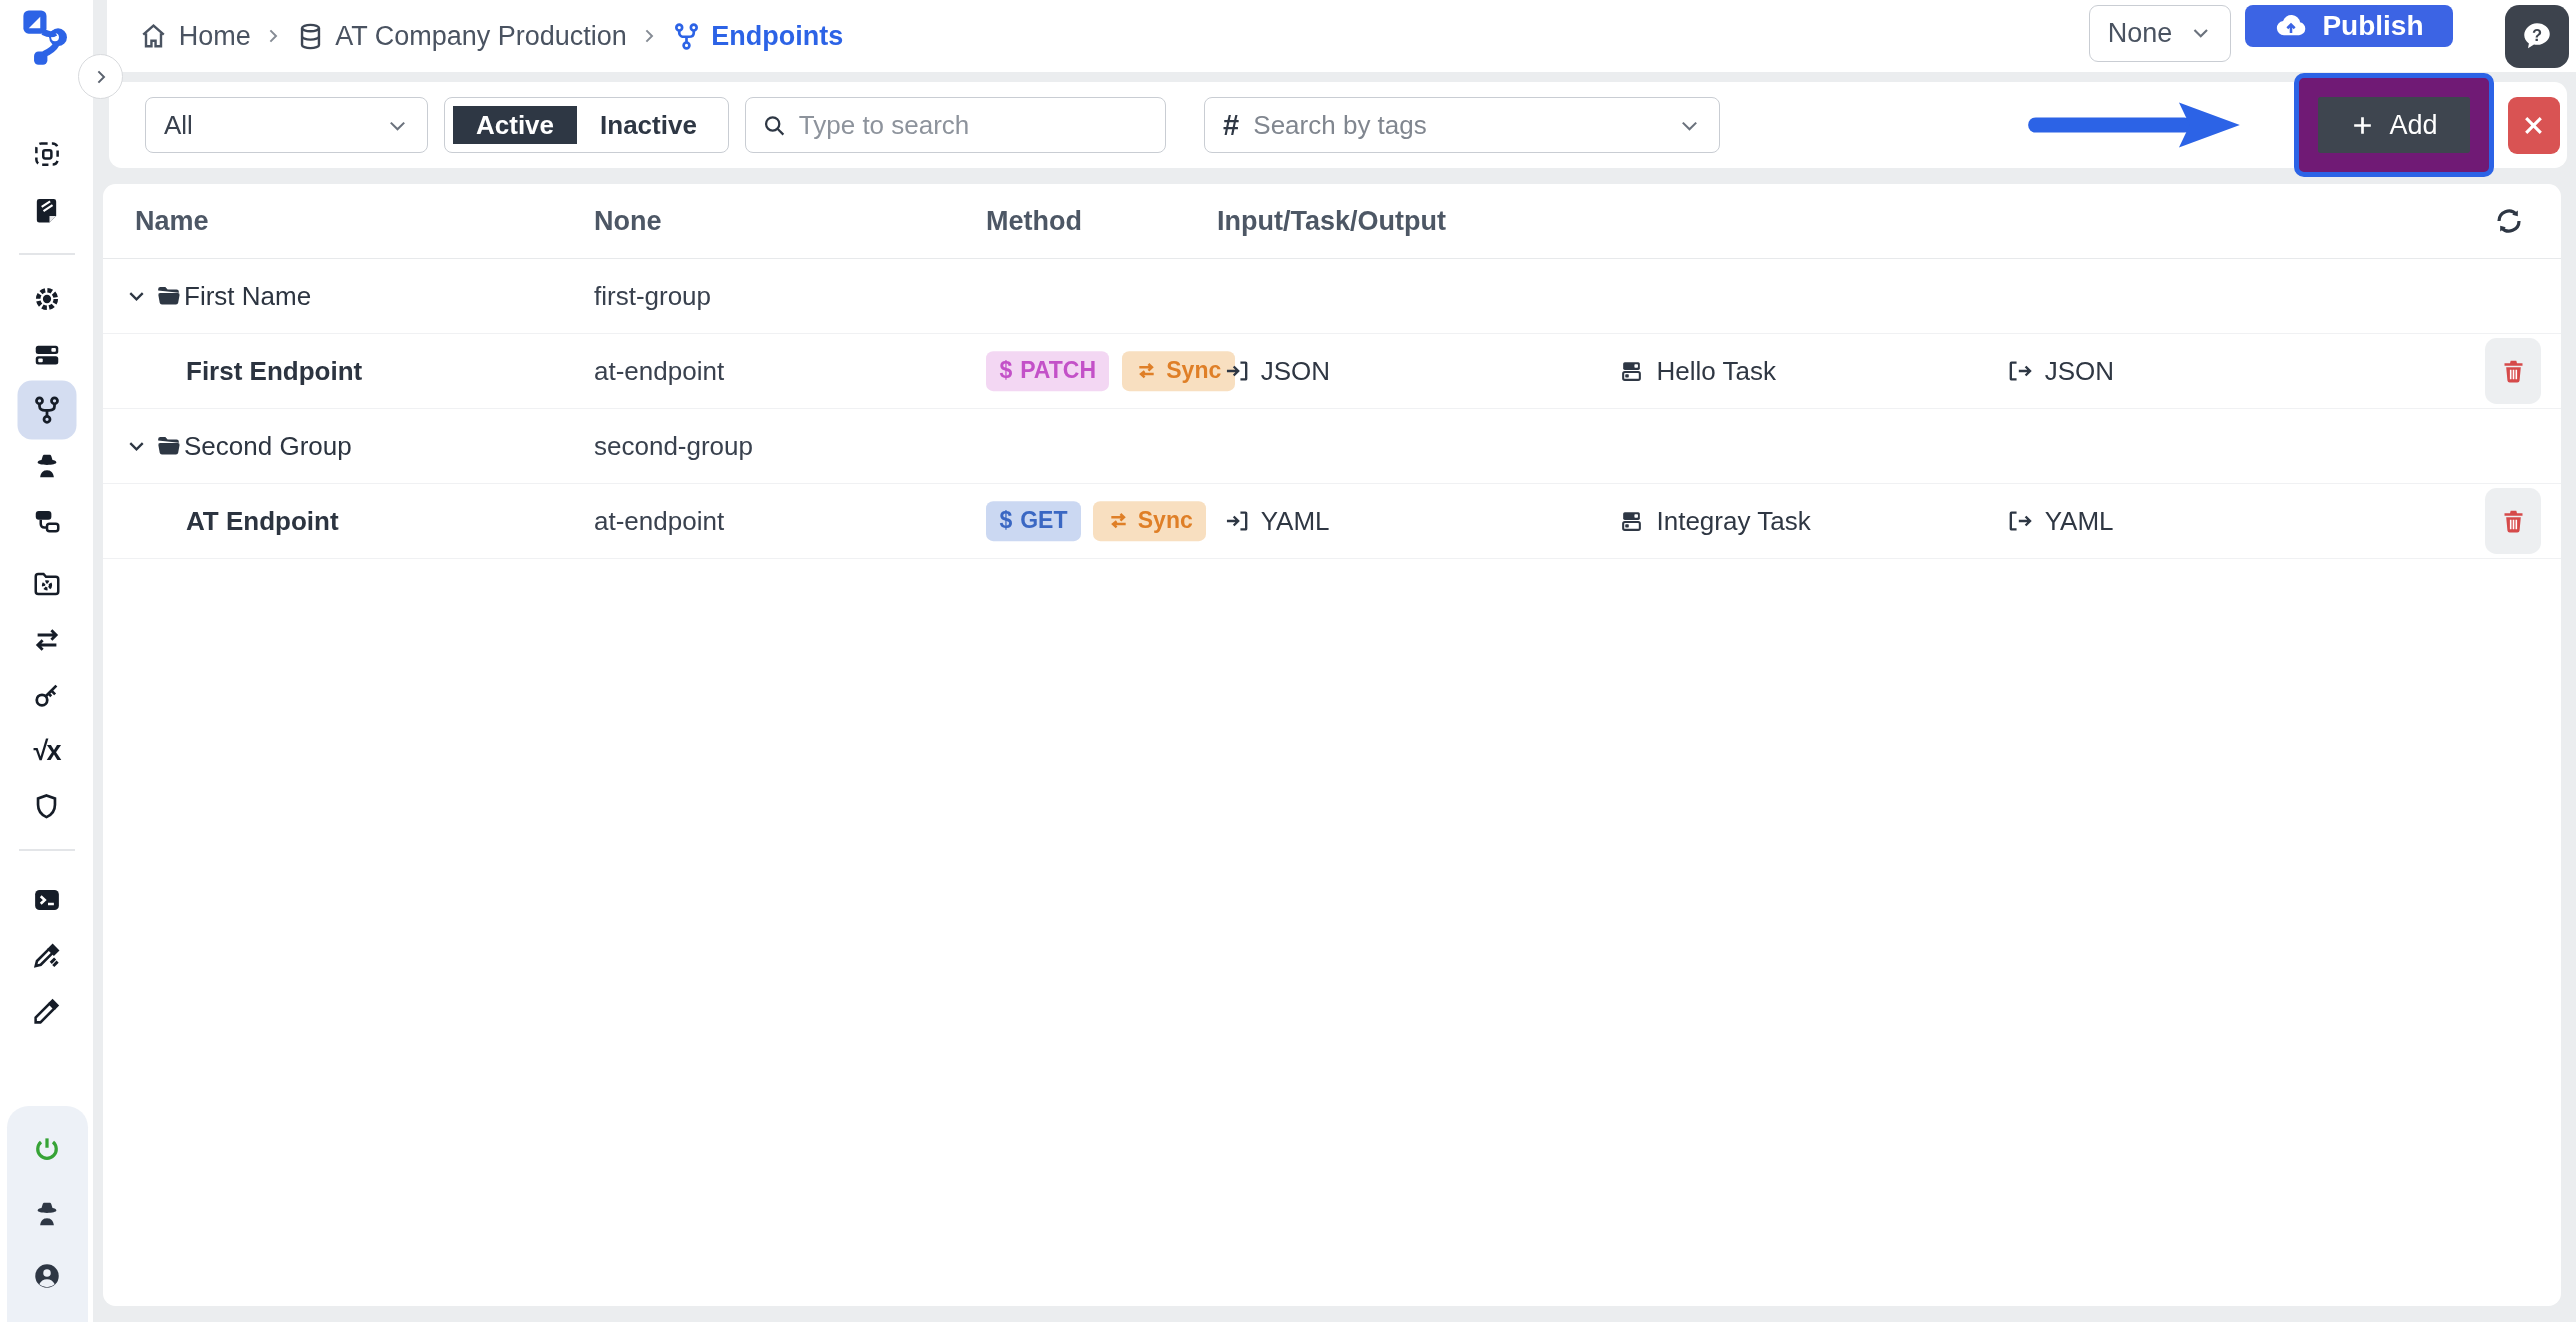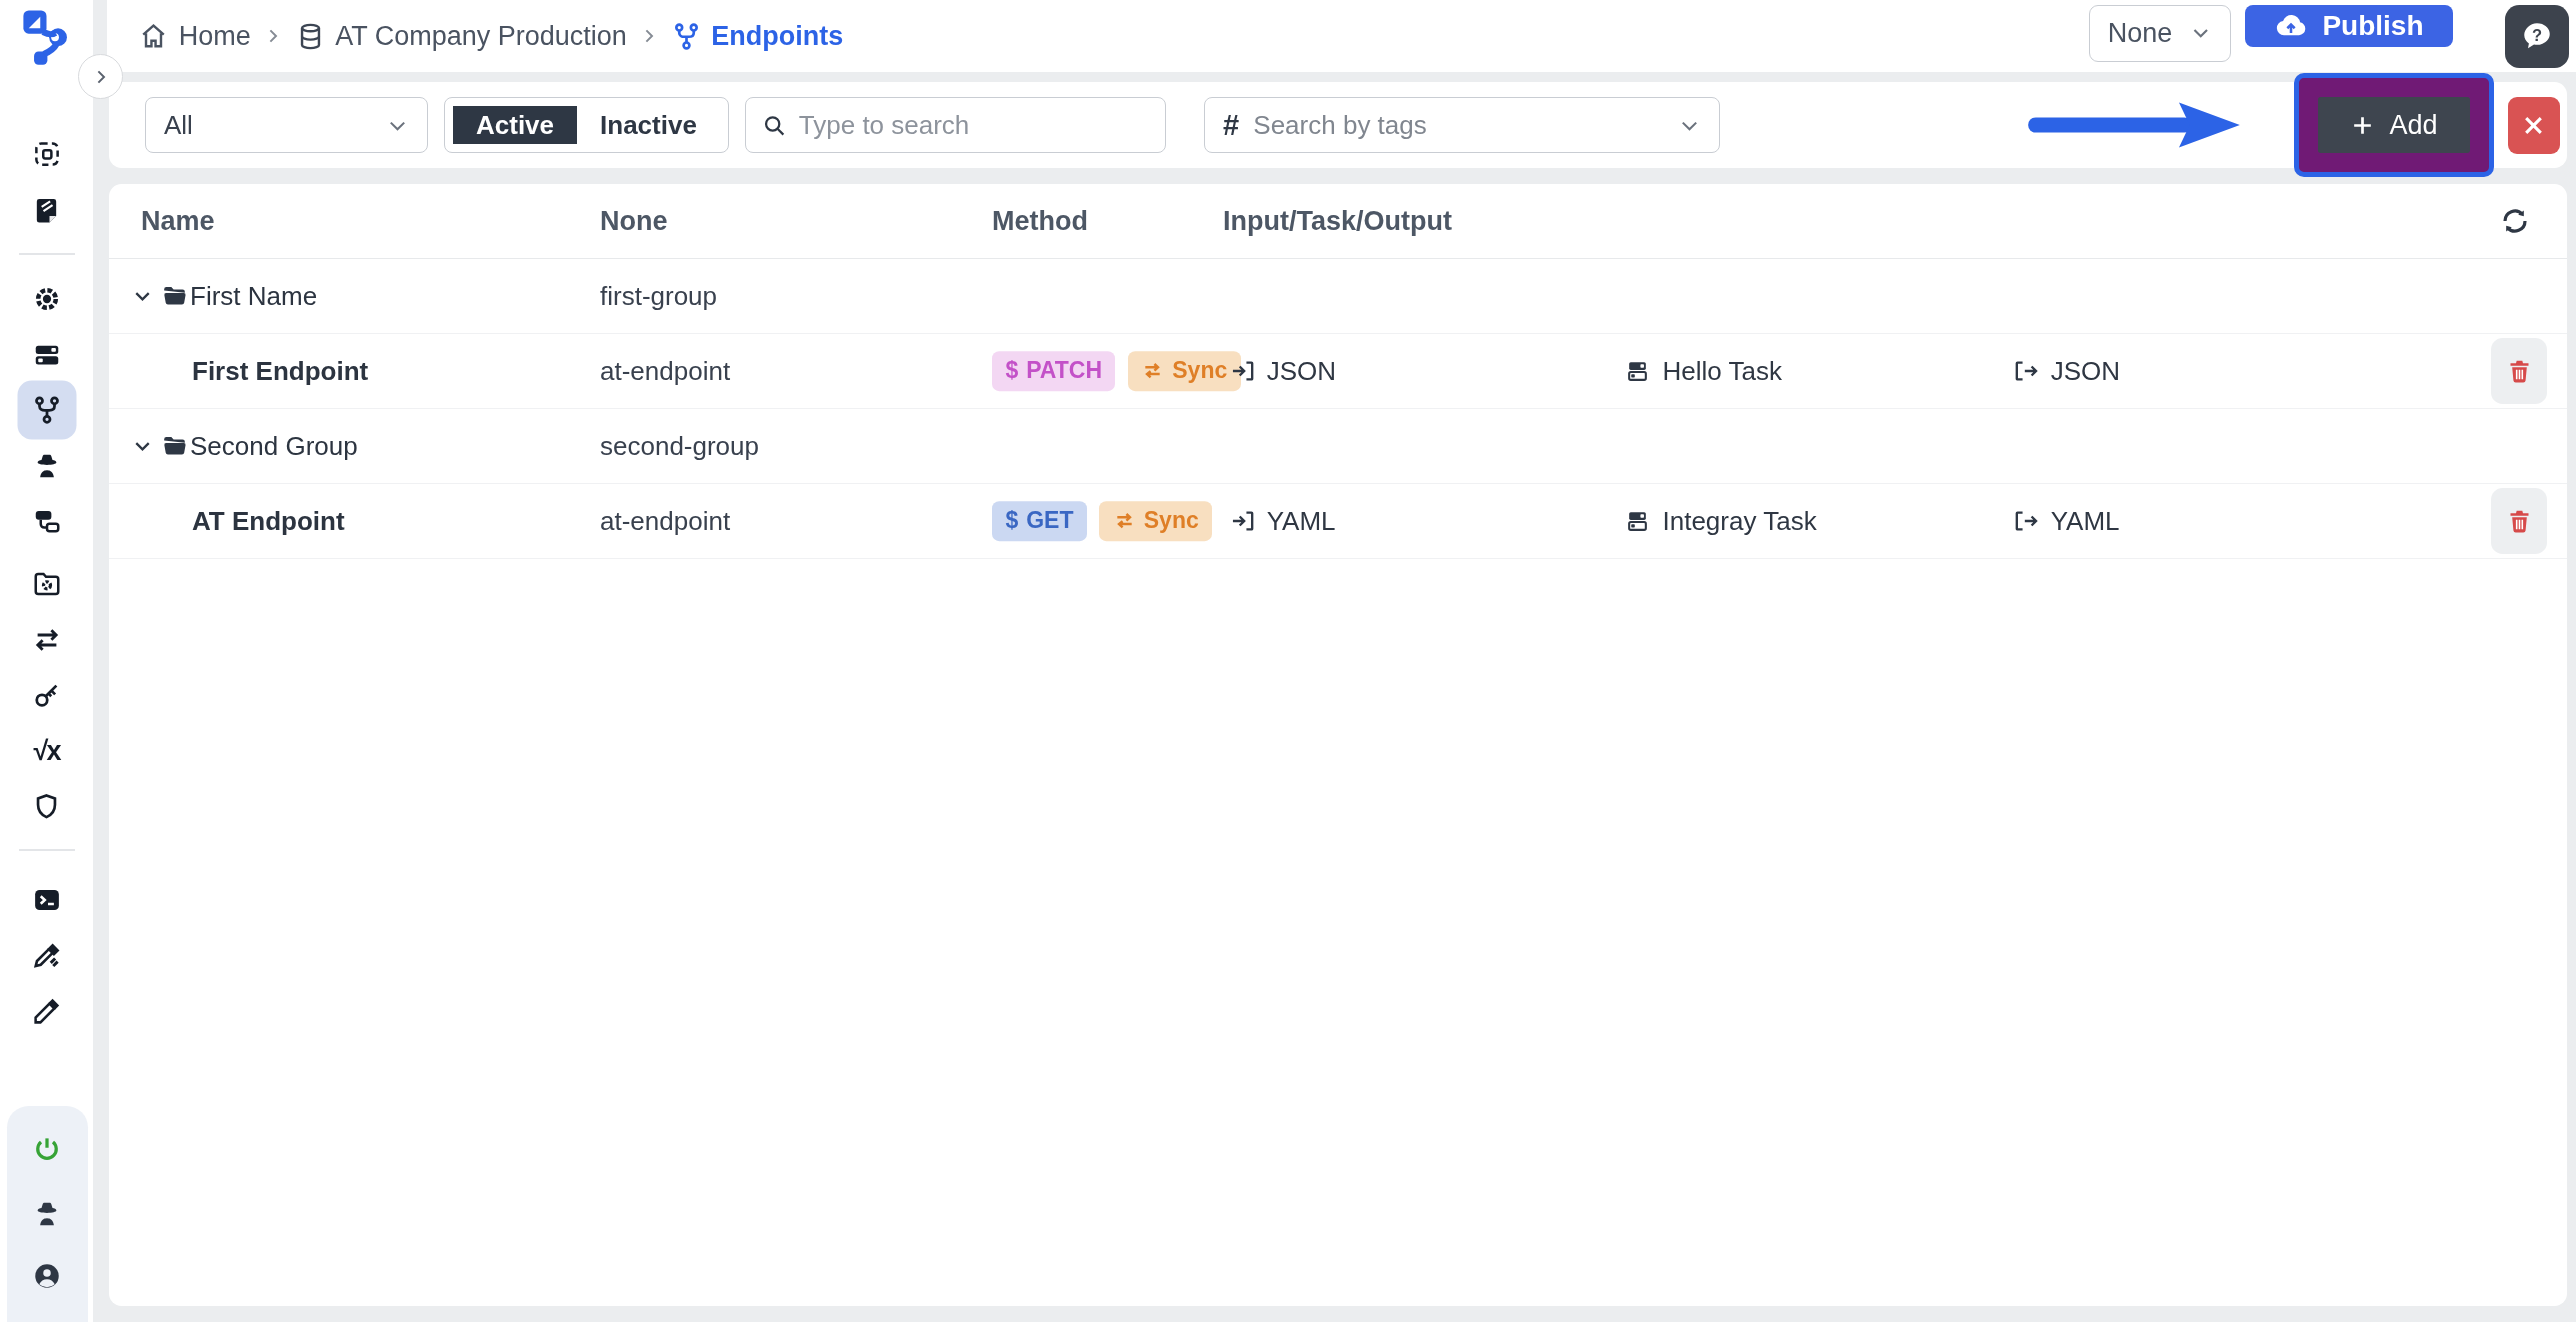--- a/index.html
+++ b/index.html
@@ -46,21 +46,21 @@
   .tags-select { margin-left:38px; width:516px; padding:0 18px; gap:14.3px; cursor:pointer; }
   .tags-ph { color:#80868f; flex:1; }
   .hash { font-size:29px; font-weight:700; color:#2e3744; }
   .fb-spacer { flex:1; }
   .arrow-anno { margin-right:47px; }
   .add-ring { border:5.4px solid #2c63e6; border-radius:10px; padding:19px; background:#701a75; }
   .add-btn { display:flex; align-items:center; gap:14.3px; height:56px; padding:0 32px; background:#3e454f; color:#fff; font-size:27px; border:none; border-radius:2.7px; cursor:pointer; }
   .x-btn { margin-left:14.3px; width:52px; height:57px; background:#d95353; border:none; border-radius:9px; display:flex; align-items:center; justify-content:center; cursor:pointer; }
 
   
-  .tablewrap { position:absolute; left:109px; top:184px; width:2458px; height:1122px; background:#fff; border-radius:12.5px; z-index:1; }
+  .tablewrap { position:absolute; left:103px; top:184px; width:2458px; height:1122px; background:#fff; border-radius:12.5px; z-index:1; }
   .thead { position:relative; height:75px; border-bottom:1.8px solid #e7e9eb; font-size:27px; font-weight:700; color:#4d5765; }
   .th { position:absolute; top:50%; transform:translateY(-50%); }
   .th-name { left:32px; } .th-slug { left:491px; } .th-method { left:883px; } .th-io { left:1114px; }
   .refresh { position:absolute; right:36px; top:50%; transform:translateY(-50%); cursor:pointer; }
   .trow { position:relative; height:75px; border-bottom:1.8px solid #f0f1f3; font-size:26px; cursor:pointer; }
   .cell { position:absolute; top:50%; transform:translateY(-50%); display:flex; align-items:center; }
   .c-chev { left:21.5px; } .c-folder { left:52px; }
   .c-gname { left:81px; color:#2c3440; font-weight:500; }
   .c-ename { left:83px; color:#2c3440; font-weight:700; }
   .c-slug { left:491px; color:#39414e; }

